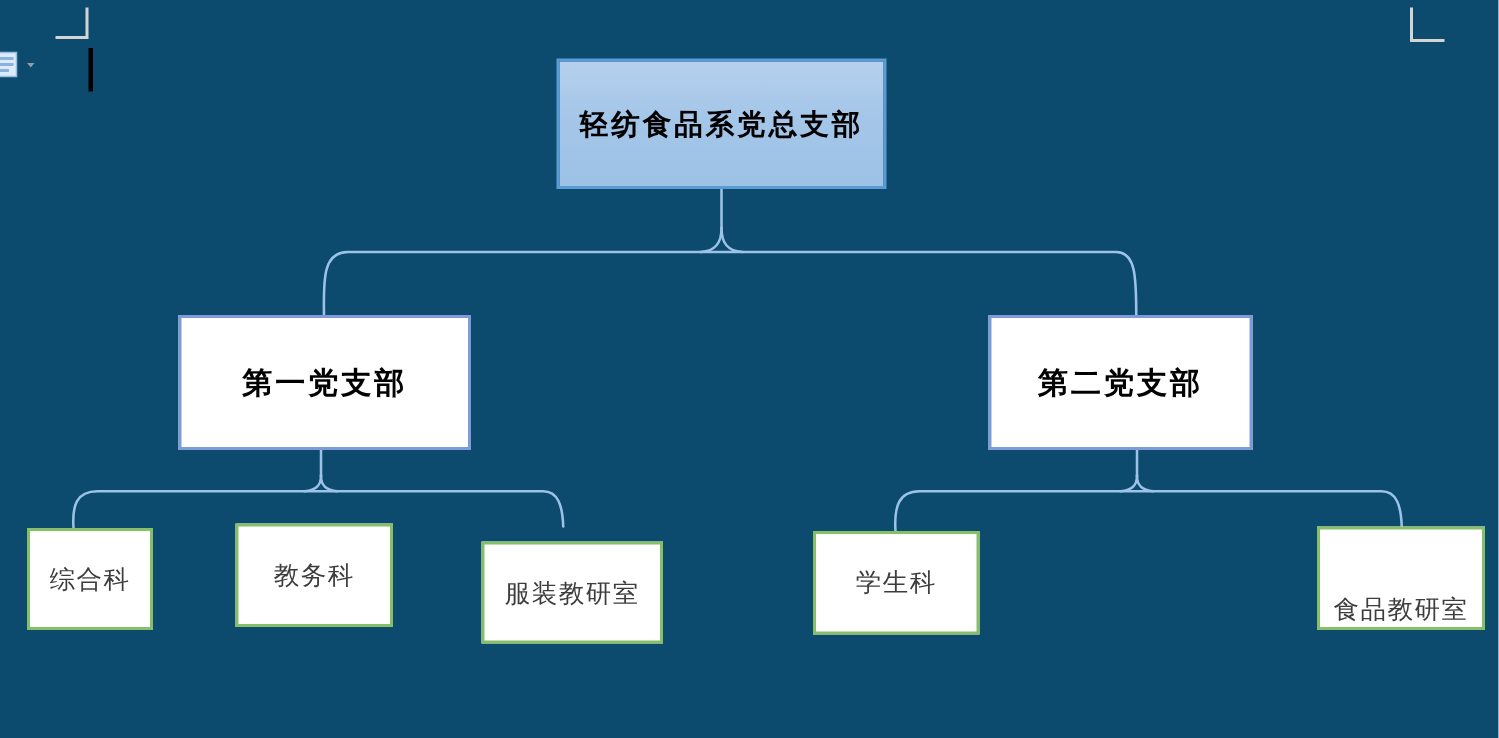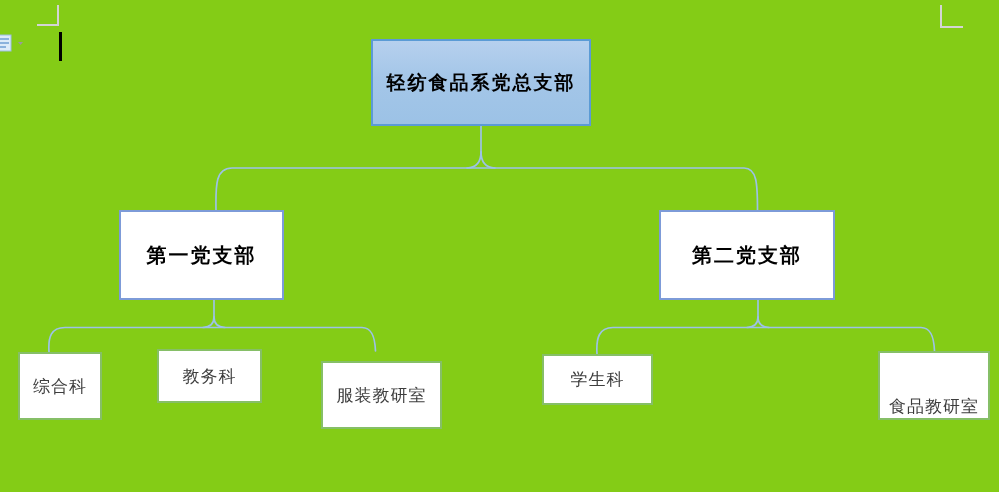--- a/index.html
+++ b/index.html
@@ -1,43 +1,43 @@
 <!DOCTYPE html>
 <html><head>
 <meta charset="utf-8">
 <style>
   html,body{margin:0;padding:0;background:#fff;}
   #stage{
-    position:relative;width:999px;height:492px;background:#84cc16;
+    position:relative;width:999px;height:492px;background:#0c4a6e;
     overflow:hidden;font-family:"Liberation Serif","DejaVu Serif",serif;
   }
   #connector-layer{position:absolute;left:0;top:0;width:999px;height:492px;}
   .node{
     position:absolute;box-sizing:border-box;display:flex;
     align-items:center;justify-content:center;text-align:center;
     background:#ffffff;color:#000;
   }
   .node-root{
     left:371px;top:39px;width:220px;height:87px;
     background:linear-gradient(180deg,#b6d0ee 0%,#a4c6e8 45%,#9cc2e6 100%);
     border:2px solid #5b9bd5;
     font-weight:bold;font-size:19px;letter-spacing:2px;
   }
   .node-branch{
     border:2px solid #7d9bd8;font-weight:bold;font-size:20px;letter-spacing:2px;
   }
-  .node-branch.b1{left:119px;top:210px;width:165px;height:90px;}
+  .node-branch.b1{left:119px;top:210px;width:195px;height:90px;}
   .node-branch.b2{left:659px;top:210px;width:176px;height:90px;}
   .node-leaf{
     border:2px solid #86bf67;font-size:17px;color:#3d3d3d;letter-spacing:1px;
   }
   .node-leaf.c1{left:18px;top:352px;width:84px;height:68px;}
-  .node-leaf.c2{left:157px;top:349px;width:105px;height:54px;}
+  .node-leaf.c2{left:157px;top:349px;width:105px;height:69px;}
   .node-leaf.c3{left:321px;top:361px;width:121px;height:68px;}
-  .node-leaf.c4{left:542px;top:354px;width:111px;height:51px;}
+  .node-leaf.c4{left:542px;top:354px;width:111px;height:69px;}
   .node-leaf.c5{left:878px;top:351px;width:112px;height:69px;align-items:flex-end;}
   #text-cursor{
     position:absolute;left:59px;top:32px;width:3px;height:29px;background:#000;
   }
   #paste-button{
     position:absolute;left:-3px;top:34px;width:28px;height:18px;cursor:pointer;
   }
 </style>
 </head>
 <body>

